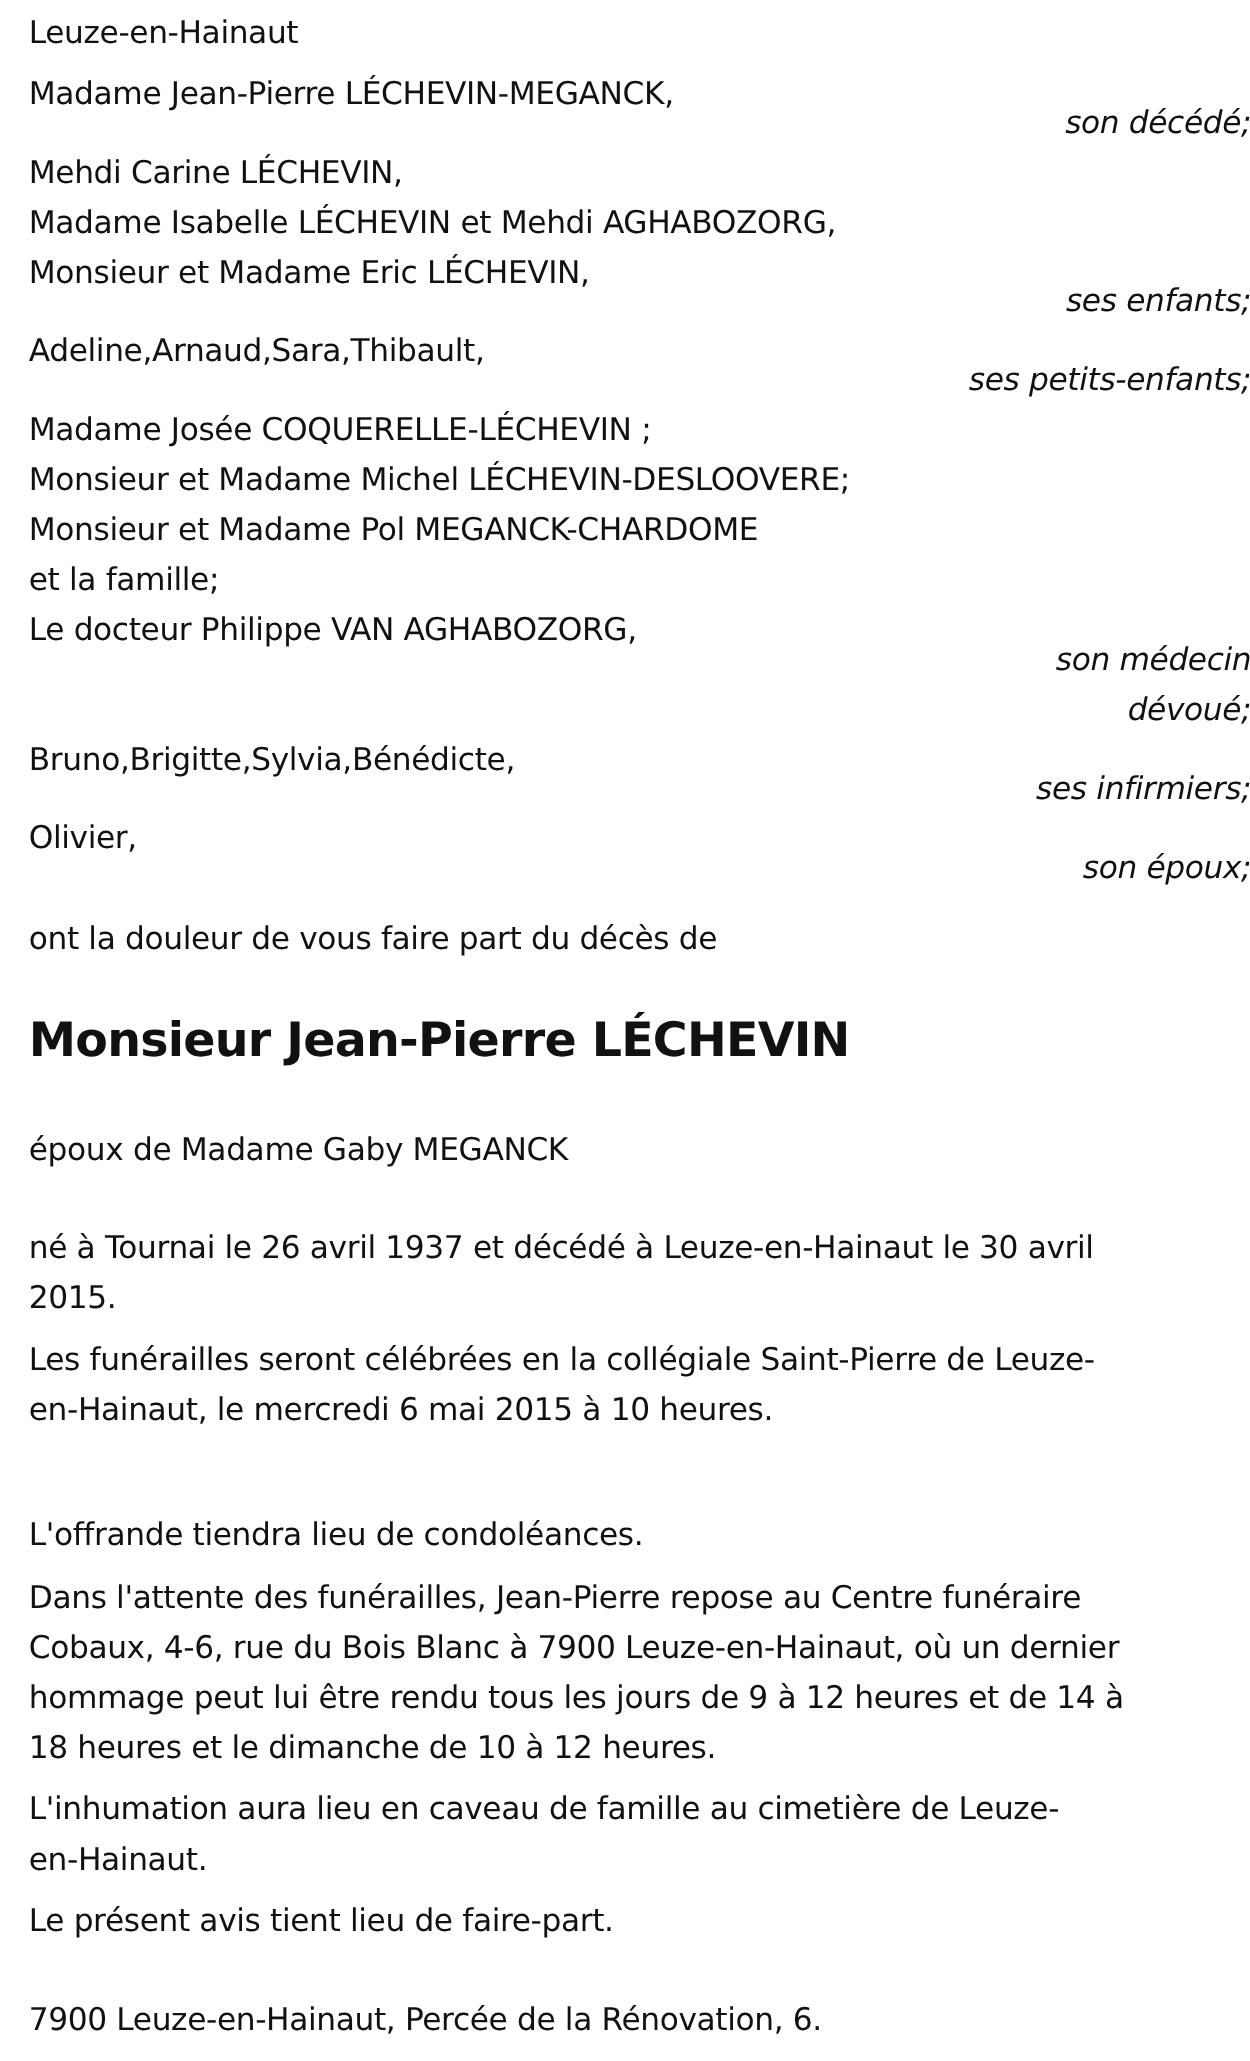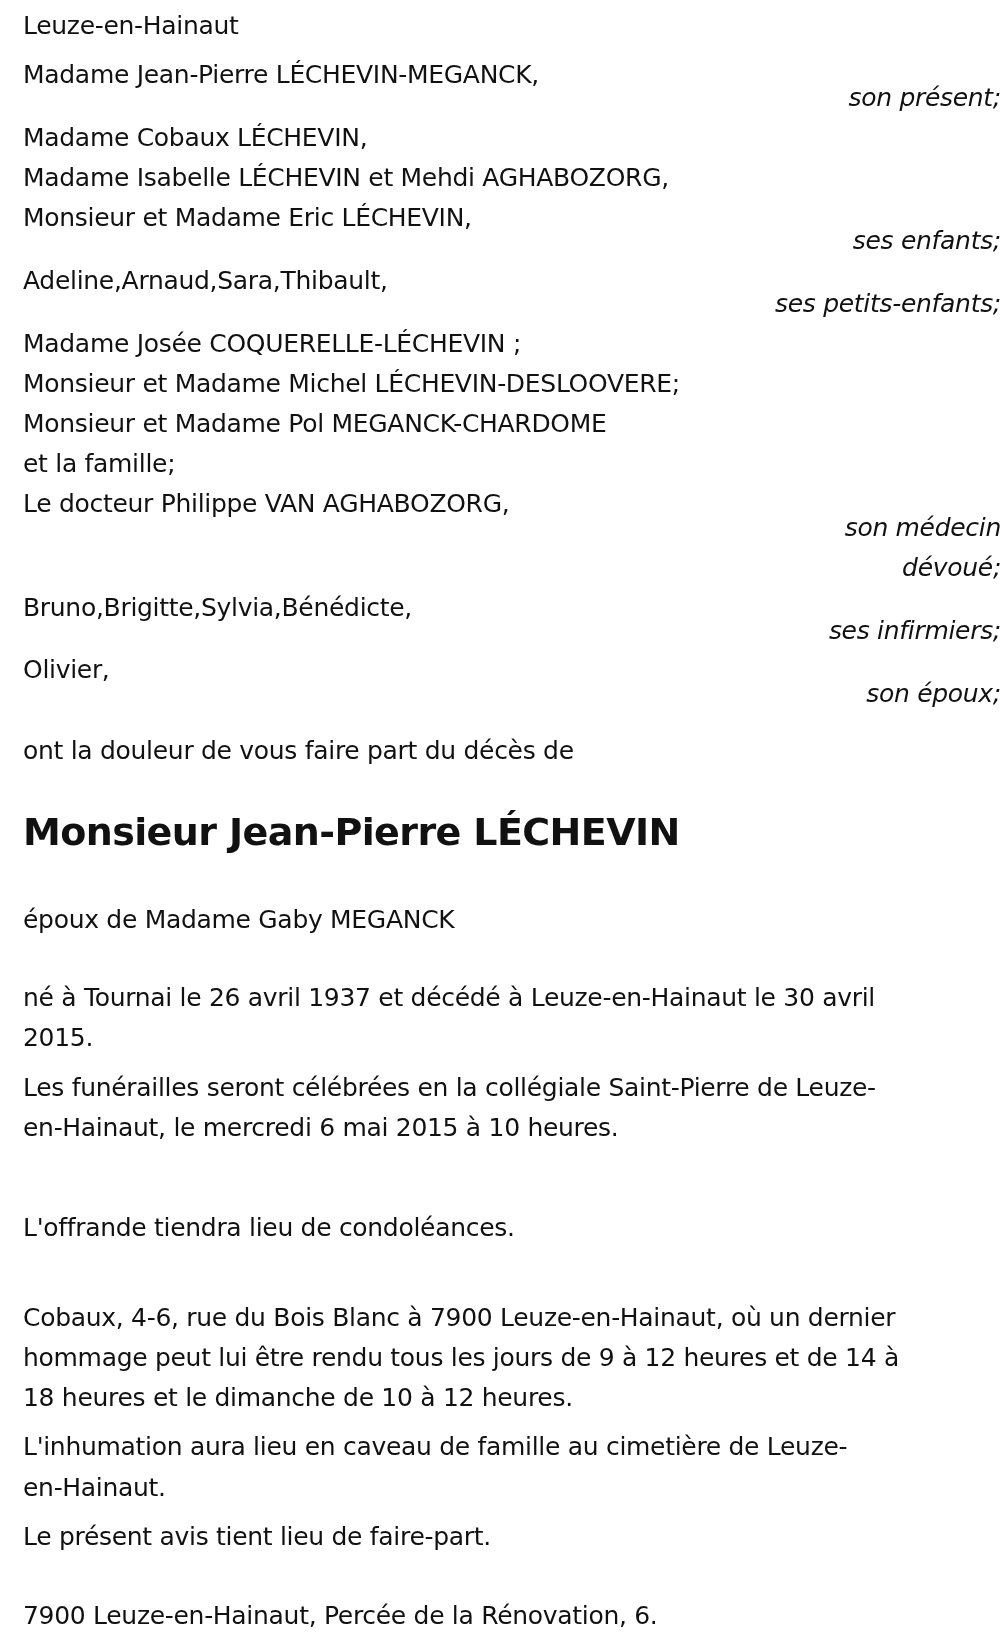--- a/index.html
+++ b/index.html
@@ -52,23 +52,23 @@
   }
 </style>
 </head>
 <body>
 
 <div class="page">
 
   <div class="line" style="top:11px">Leuze-en-Hainaut</div>
 
   <div class="line" style="top:60px">Madame Jean-Pierre LÉCHEVIN-MEGANCK,</div>
-  <div class="role" style="top:83px">son présent;</div>
+  <div class="role" style="top:83px">son décédé;</div>
 
-  <div class="line" style="top:123px">Madame Cobaux LÉCHEVIN,</div>
+  <div class="line" style="top:123px">Mehdi Carine LÉCHEVIN,</div>
   <div class="line" style="top:203px">Monsieur et Madame Eric LÉCHEVIN,</div>
   <div class="line" style="top:163px">Madame Isabelle LÉCHEVIN et Mehdi AGHABOZORG,</div>
   <div class="role" style="top:226px">ses enfants;</div>
 
   <div class="line" style="top:266px">Adeline,Arnaud,Sara,Thibault,</div>
   <div class="role" style="top:289px">ses petits-enfants;</div>
 
   <div class="line" style="top:329px">Madame Josée COQUERELLE-LÉCHEVIN ;</div>
   <div class="line" style="top:369px">Monsieur et Madame Michel LÉCHEVIN-DESLOOVERE;</div>
   <div class="line" style="top:409px">Monsieur et Madame Pol MEGANCK-CHARDOME</div>
@@ -92,20 +92,21 @@
 
   <div class="line" style="top:983px">né à Tournai le 26 avril 1937 et décédé à Leuze-en-Hainaut le 30 avril</div>
   <div class="line" style="top:1023px">2015.</div>
 
   <div class="line" style="top:1073px">Les funérailles seront célébrées en la collégiale Saint-Pierre de Leuze-</div>
   <div class="line" style="top:1113px">en-Hainaut, le mercredi 6 mai 2015 à 10 heures.</div>
 
 
   <div class="line" style="top:1213px">L'offrande tiendra lieu de condoléances.</div>
 
+  <div class="line" style="top:1263px">Dans l'attente des funérailles, Jean-Pierre repose au Centre funéraire</div>
   <div class="line" style="top:1303px">Cobaux, 4-6, rue du Bois Blanc à 7900 Leuze-en-Hainaut, où un dernier</div>
   <div class="line" style="top:1343px">hommage peut lui être rendu tous les jours de 9 à 12 heures et de 14 à</div>
   <div class="line" style="top:1383px">18 heures et le dimanche de 10 à 12 heures.</div>
 
   <div class="line" style="top:1432px">L'inhumation aura lieu en caveau de famille au cimetière de Leuze-</div>
   <div class="line" style="top:1473px">en-Hainaut.</div>
 
   <div class="line" style="top:1522px">Le présent avis tient lieu de faire-part.</div>
 
   <div class="line" style="top:1601px">7900 Leuze-en-Hainaut, Percée de la Rénovation, 6.</div>

